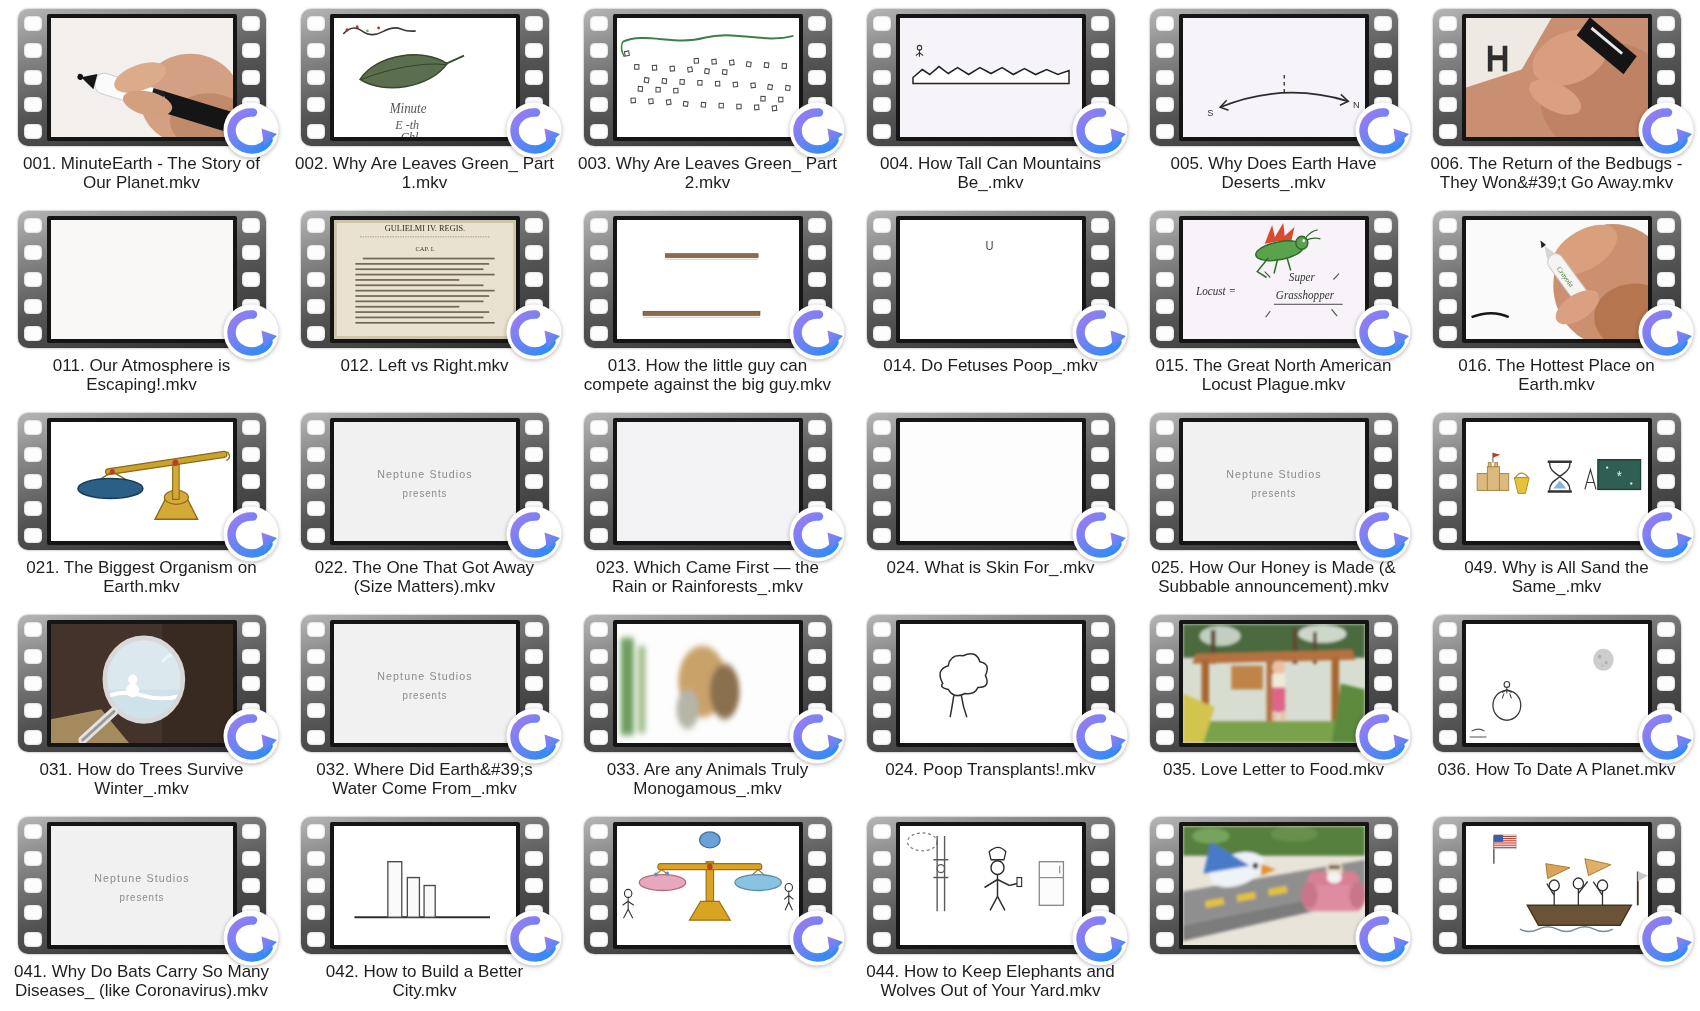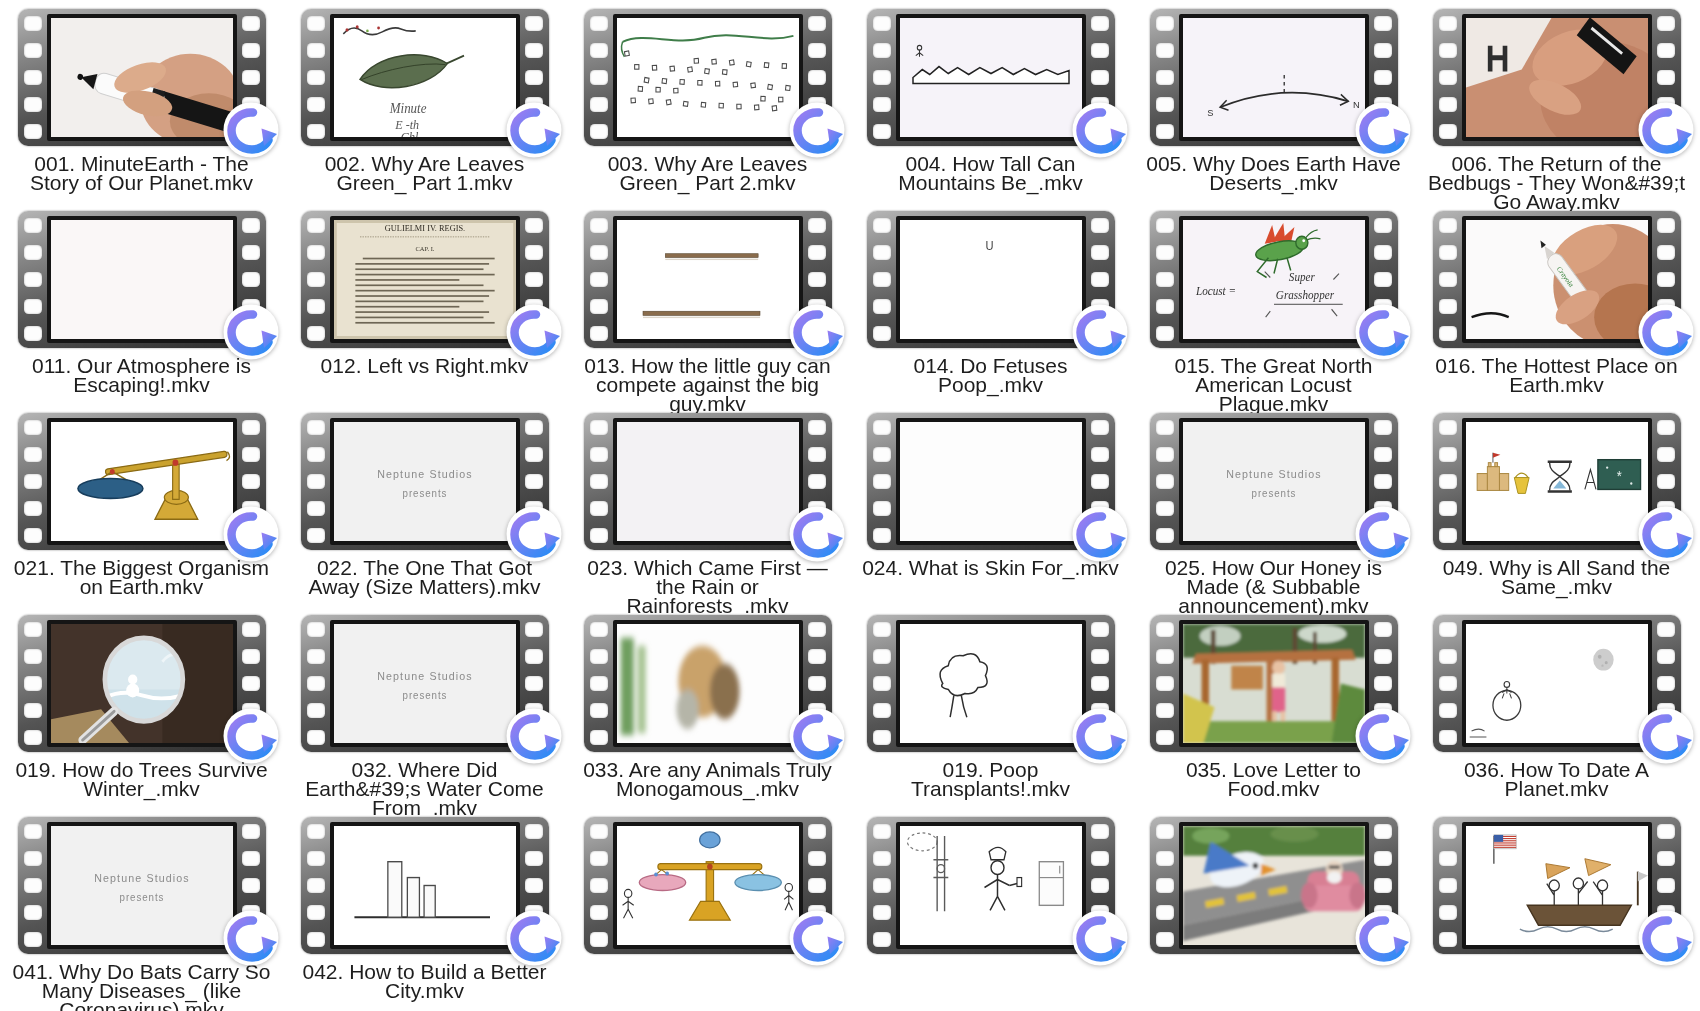--- a/index.html
+++ b/index.html
@@ -11,21 +11,21 @@
         background:linear-gradient(165deg,#b6b6b6 0%,#8a8a8a 22%,#545454 55%,#2c2c2c 100%);
         box-shadow:0 0 2px rgba(0,0,0,.5)}
   .holes{position:absolute;top:7px;bottom:7px;width:18px;display:flex;flex-direction:column;justify-content:space-between}
   .holes.left{left:6px}
   .holes.right{right:6px}
   .hole{width:18px;height:15px;background:#fdfdfd;border-radius:4.5px;box-shadow:inset 0 0 2px rgba(0,0,0,.35)}
   .frame{position:absolute;left:29px;right:29px;top:5px;bottom:5px;background:#151515;border-radius:2px;padding:4px;box-sizing:border-box}
   .art{display:block;width:100%;height:100%}
   .overlay{position:absolute;right:-14px;bottom:-13px;width:58px;height:58px;filter:drop-shadow(0 1px 2px rgba(0,0,0,.3))}
   .overlay svg{display:block}
-  .caption{margin-top:8px;width:260px;text-align:center;font-size:21px;line-height:19px;color:#1e1e1e}
+  .caption{margin-top:8px;width:260px;text-align:center;font-size:17px;line-height:19px;color:#1e1e1e}
 </style>
 </head>
 <body>
 
 <svg width="0" height="0" style="position: absolute;">
     <defs>
  <linearGradient id="grad-arrow" x1="0" y1="0" x2="1" y2="1">
    <stop offset="0" stop-color="#9d7cf2"></stop>
         <stop offset="1" stop-color="#2b8cf5"></stop>
  </linearGradient>
@@ -790,21 +790,21 @@
           <span class="hole"></span>
         </div>
      <div class="overlay">
           <svg viewBox="0 0 58 58" width="58" height="58">
  <circle cx="29" cy="29" r="27.5" fill="#ffffff"></circle>
  <path d="M31,11.5 C19,10.5 9.5,19 9.5,29.5 C9.5,40.5 19,48.5 30,48.5 C37,48.5 43.5,45 46.5,39" fill="none" stroke="url(#grad-arrow)" stroke-width="8.5" stroke-linecap="round"></path>
  <polygon points="55,33 39.5,27.5 42,45" fill="url(#grad-arrow)"></polygon>
 </svg>
         </div>
    </div>
-   <div class="caption">019. How do Trees Survive Winter_.mkv</div>
+   <div class="caption">031. How do Trees Survive Winter_.mkv</div>
     </div>
     <div class="cell">
    <div class="film">
      <div class="holes left">
           <span class="hole"></span>
           <span class="hole"></span>
           <span class="hole"></span>
           <span class="hole"></span>
           <span class="hole"></span>
         </div>
@@ -896,21 +896,21 @@
           <span class="hole"></span>
         </div>
      <div class="overlay">
           <svg viewBox="0 0 58 58" width="58" height="58">
  <circle cx="29" cy="29" r="27.5" fill="#ffffff"></circle>
  <path d="M31,11.5 C19,10.5 9.5,19 9.5,29.5 C9.5,40.5 19,48.5 30,48.5 C37,48.5 43.5,45 46.5,39" fill="none" stroke="url(#grad-arrow)" stroke-width="8.5" stroke-linecap="round"></path>
  <polygon points="55,33 39.5,27.5 42,45" fill="url(#grad-arrow)"></polygon>
 </svg>
         </div>
    </div>
-   <div class="caption">019. Poop Transplants!.mkv</div>
+   <div class="caption">024. Poop Transplants!.mkv</div>
     </div>
     <div class="cell">
    <div class="film">
      <div class="holes left">
           <span class="hole"></span>
           <span class="hole"></span>
           <span class="hole"></span>
           <span class="hole"></span>
           <span class="hole"></span>
         </div>
@@ -1142,20 +1142,21 @@
           <span class="hole"></span>
         </div>
      <div class="overlay">
           <svg viewBox="0 0 58 58" width="58" height="58">
  <circle cx="29" cy="29" r="27.5" fill="#ffffff"></circle>
  <path d="M31,11.5 C19,10.5 9.5,19 9.5,29.5 C9.5,40.5 19,48.5 30,48.5 C37,48.5 43.5,45 46.5,39" fill="none" stroke="url(#grad-arrow)" stroke-width="8.5" stroke-linecap="round"></path>
  <polygon points="55,33 39.5,27.5 42,45" fill="url(#grad-arrow)"></polygon>
 </svg>
         </div>
    </div>
+   <div class="caption">044. How to Keep Elephants and Wolves Out of Your Yard.mkv</div>
     </div>
     <div class="cell">
    <div class="film">
      <div class="holes left">
           <span class="hole"></span>
           <span class="hole"></span>
           <span class="hole"></span>
           <span class="hole"></span>
           <span class="hole"></span>
         </div>

